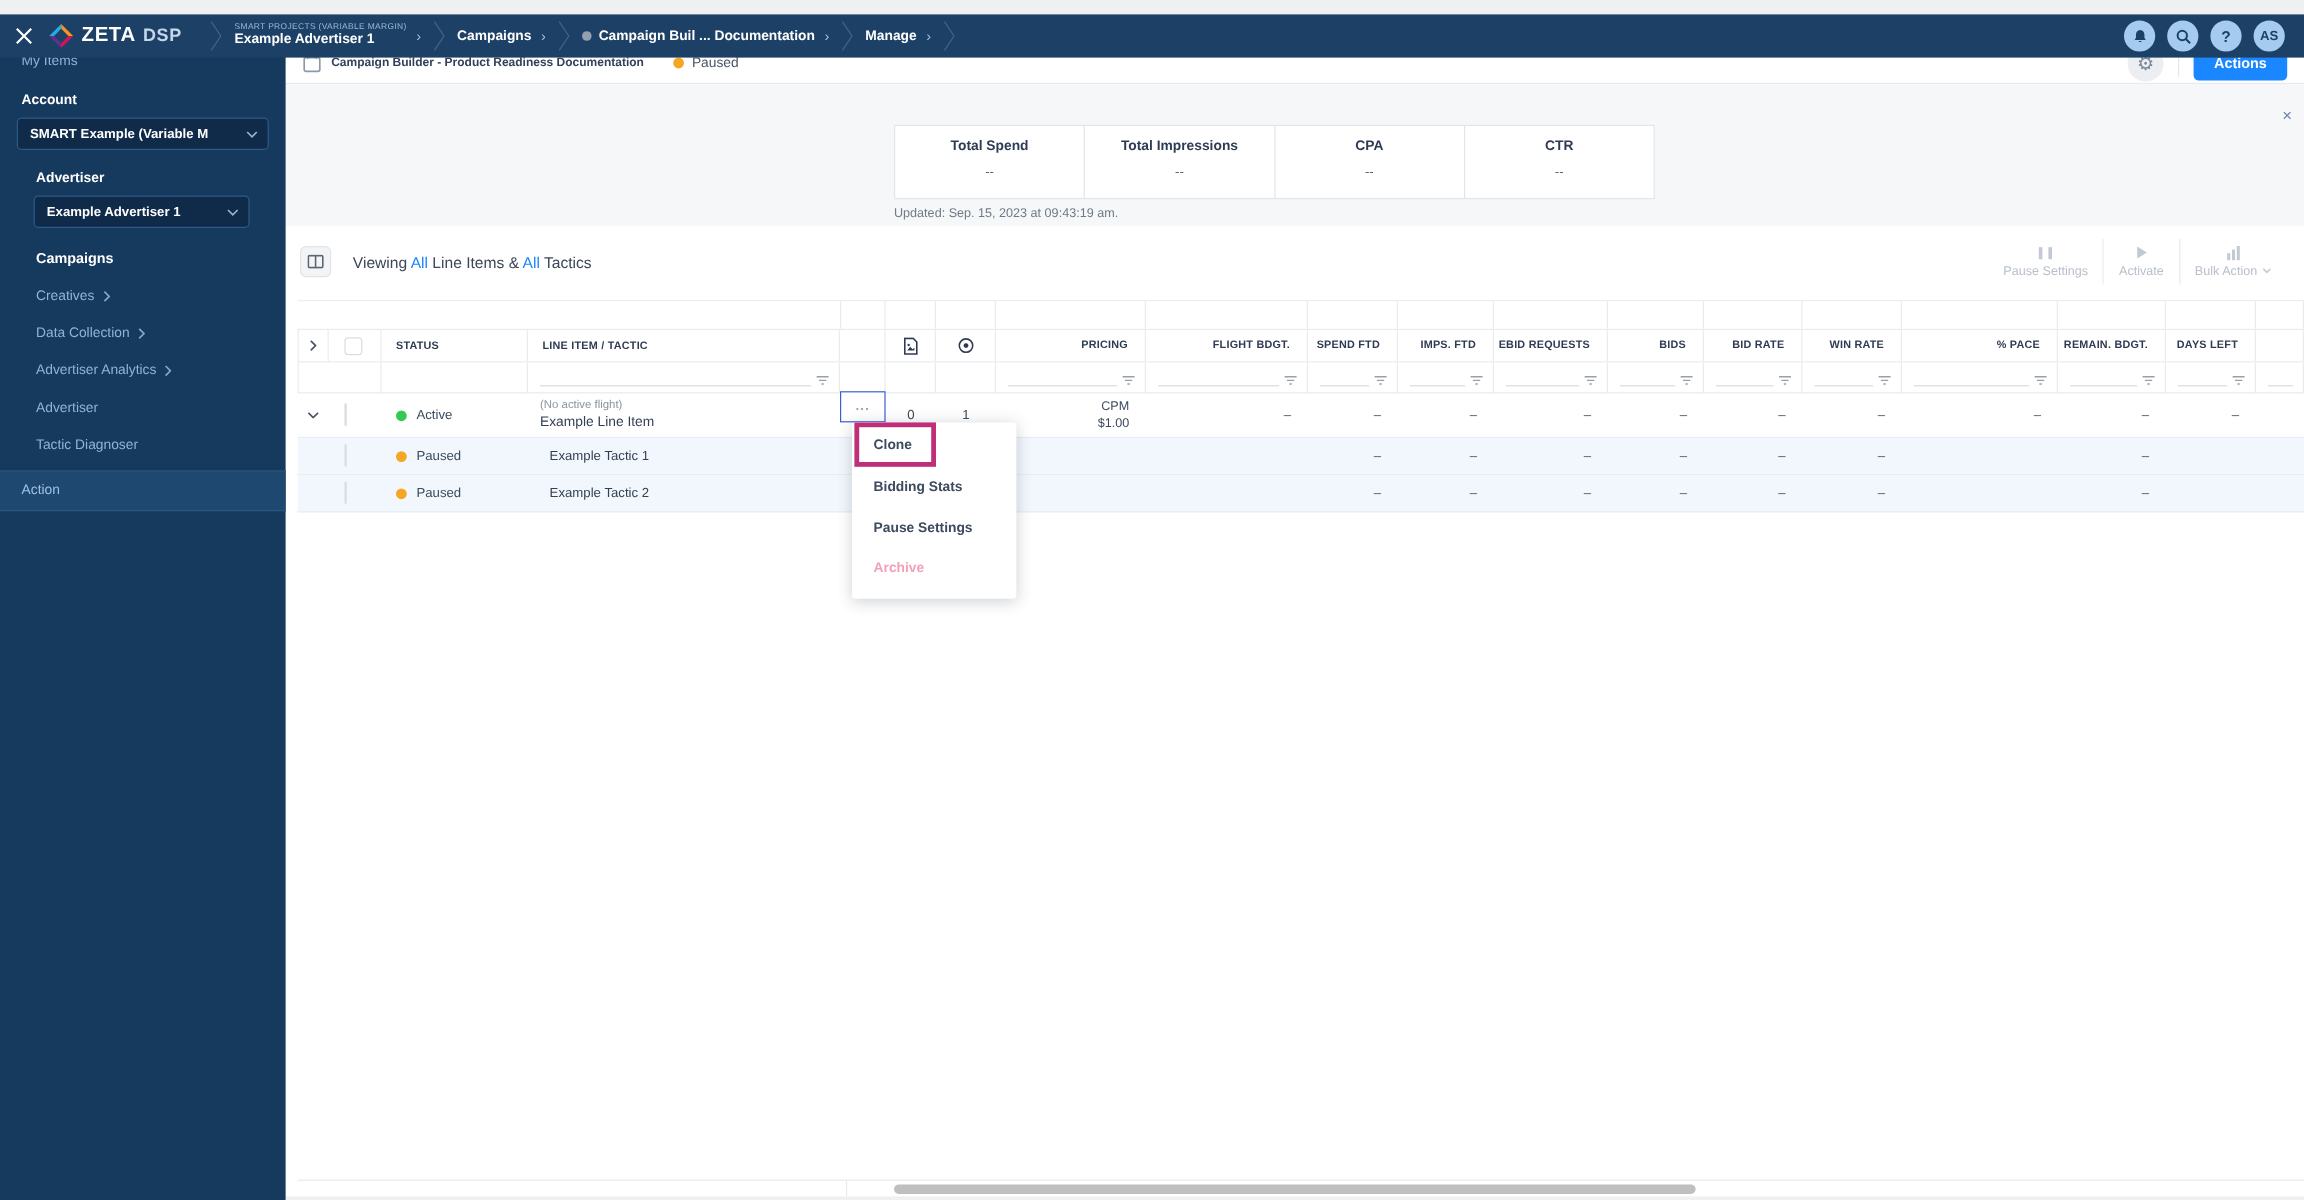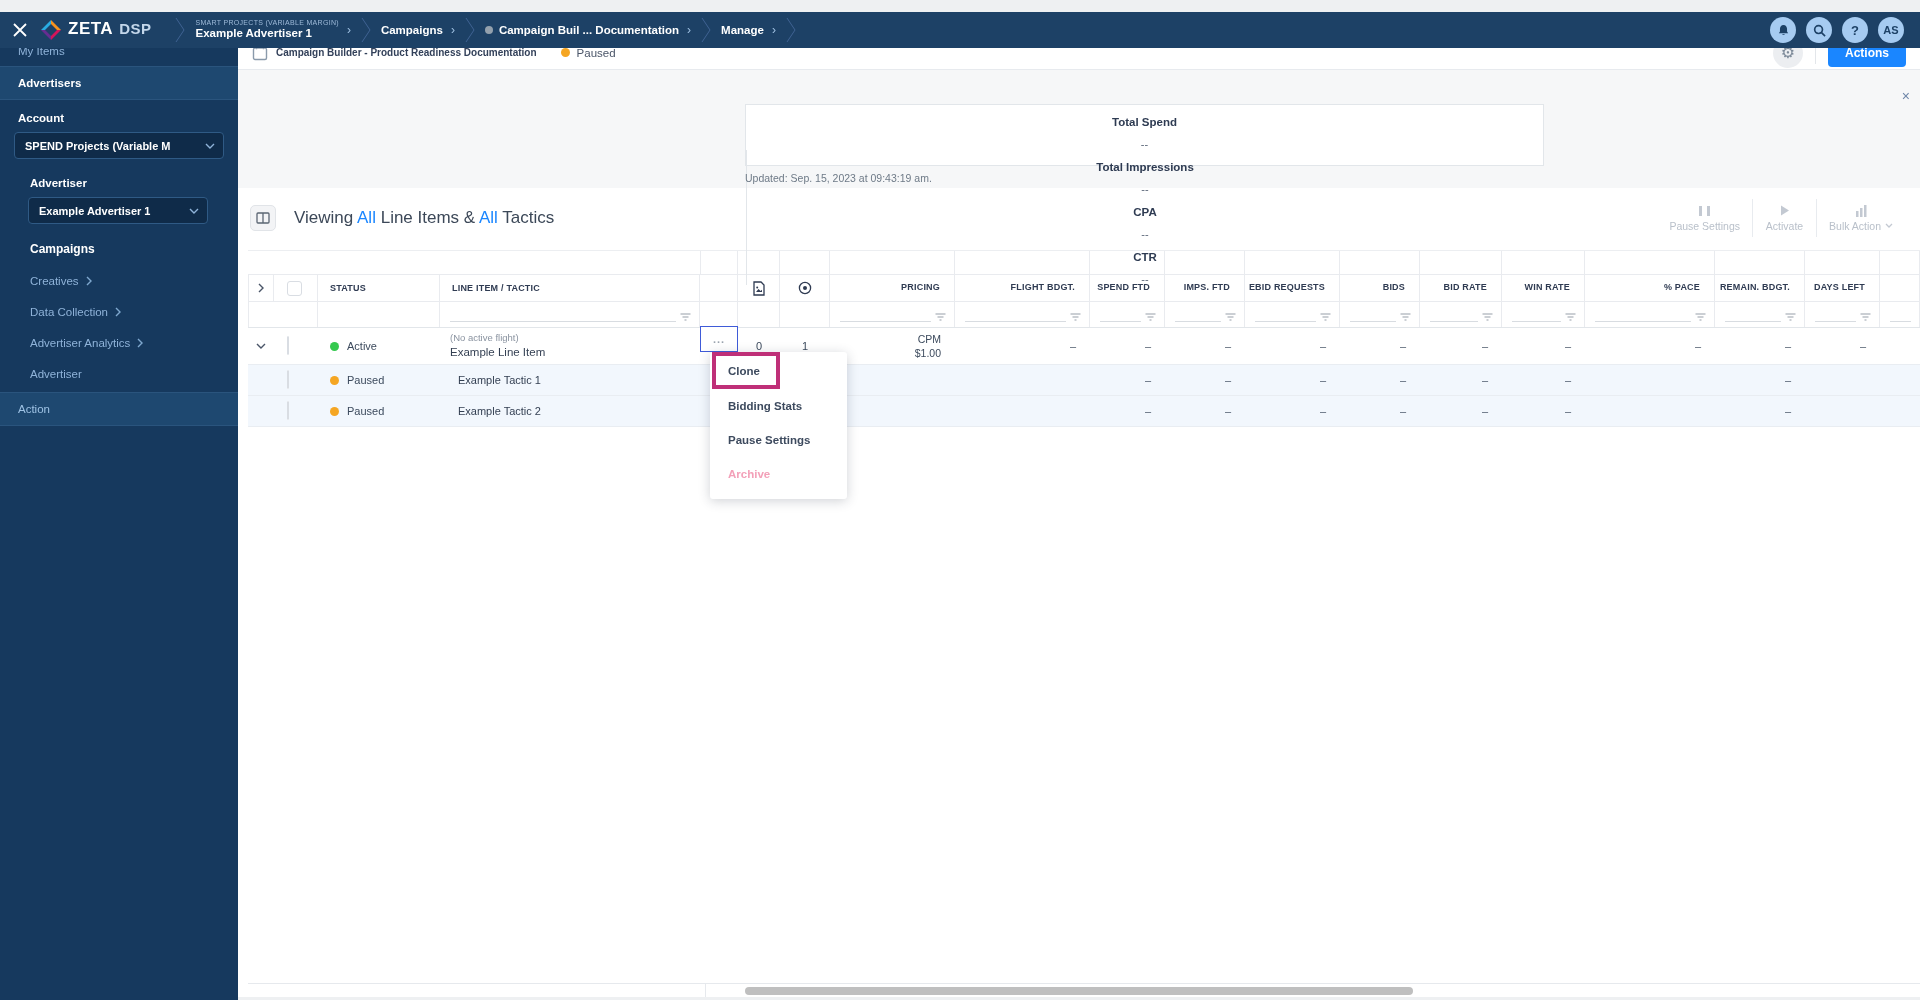--- a/index.html
+++ b/index.html
@@ -54,34 +54,34 @@
   .dot.orange { background:#f5a623; } .dot.green { background:#35c94f; }
   .ph-right { margin-left:auto; display:flex; align-items:center; gap:12px; }
   .gear-btn { width:30px; height:30px; border-radius:50%; background:#eceef1; color:#7d8a99;
     display:flex; align-items:center; justify-content:center; font-size:16px; cursor:pointer; }
   .ph-divider { width:1px; height:22px; background:#e3e6ea; }
   .actions-btn { background:#1a86ff; color:#fff; font-weight:700; font-size:12px; border:none;
     border-radius:4px; padding:7px 17px; cursor:pointer; }
 
   
   .summary { position:relative; height:118px; background:#f6f7f8; }
-  .stats-box { position:absolute; left:507px; top:34px; width:799px; height:62px; background:#fff;
-    border:1px solid #e2e6ea; display:flex;flex-direction:column; }
+  .stats-box { position:absolute; left:507px; top:34px; width:634px; height:62px; background:#fff;
+    border:1px solid #e2e6ea; display:flex; }
   .stat { flex:1; text-align:center; padding-top:11px; }
   .stat + .stat { border-left:1px solid #e2e6ea; }
   .stat-label { font-size:11.5px; font-weight:700; color:#2e3b52; }
   .stat-value { font-size:11px; color:#5a6678; margin-top:10px; }
   .updated { position:absolute; left:507px; top:102px; font-size:10.5px; color:#6e7a87; }
   .summary-close { position:absolute; right:10px; top:18px; color:#6d85a8; font-size:14px; cursor:pointer; }
 
   
   .toolbar { margin-top:8px; height:44px; display:flex; align-items:center; padding-left:12px; }
   .grid-btn { width:26px; height:26px; border:1px solid #e1e4e8; background:#f3f4f6; border-radius:5px;
     display:flex; align-items:center; justify-content:center; cursor:pointer; }
-  .viewing { margin-left:18px; font-size:17px; color:#3c4858; }
+  .viewing { margin-left:18px; font-size:13px; color:#3c4858; }
   .viewing .all { color:#1a86ff; cursor:pointer; }
   .bulk-group { margin-left:auto; margin-right:15px; display:flex; }
   .bulk-btn { min-width:64px; padding:0 12px; height:38px; display:flex; flex-direction:column;
     align-items:center; justify-content:center; gap:3px; color:#b9c0ca; font-size:10.5px; cursor:default; }
   .bulk-btn + .bulk-btn { border-left:1px solid #e8ebef; }
   .bulk-btn .bi { height:12px; display:flex; align-items:center; gap:2px; }
   .pause-bars i { display:inline-block; width:3px; height:10px; background:#c3c9d2; margin:0 1.5px; }
   .bb-label { white-space:nowrap; display:flex; align-items:center; gap:4px; }
 
   
@@ -228,24 +228,23 @@
         <span style="font-size:13px;">?</span>
       </div>
       <div class="tb-circle">
         <span>AS</span>
       </div>
     </div>
   </div>
 
   <div class="sidebar">
     <div class="sb-item">My Items</div>
-    <div class="sb-band">Advertisers</div>
     <div class="sb-label">Account</div>
     <div class="sb-select">
-      <span class="txt">SPEND Projects (Variable M</span>
+      <span class="txt">SMART Example (Variable M</span>
       <svg width="10" height="6" viewBox="0 0 10 6">
           <path d="M1 1 L5 5 L9 1" stroke="#8fb3d9" stroke-width="1.4" fill="none"></path>
         </svg>
     </div>
     <div class="sb-label2">Advertiser</div>
     <div class="sb-select inner">
       <span class="txt">Example Advertiser 1</span>
       <svg width="10" height="6" viewBox="0 0 10 6">
           <path d="M1 1 L5 5 L9 1" stroke="#8fb3d9" stroke-width="1.4" fill="none"></path>
         </svg>

